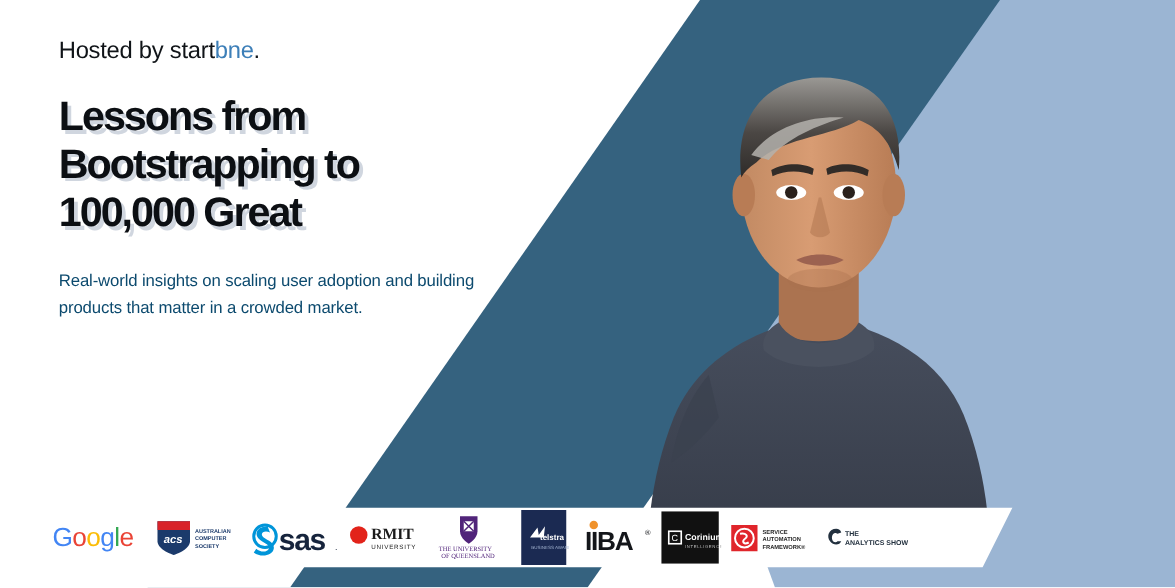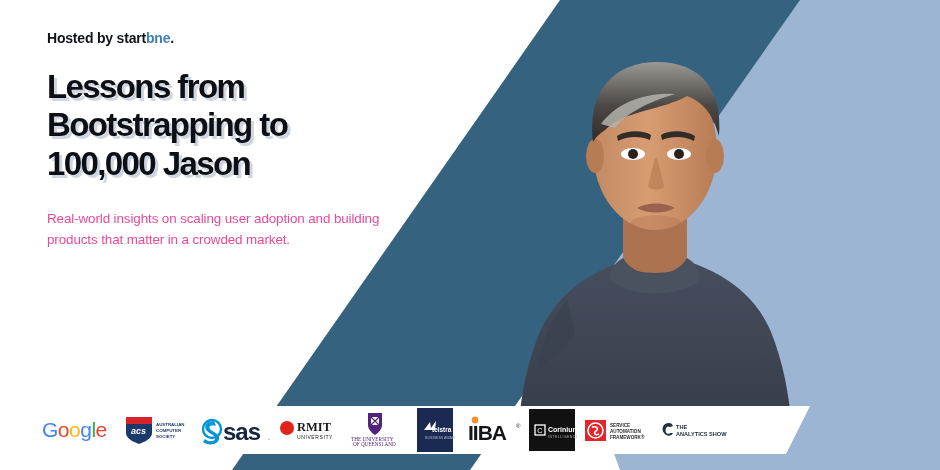--- a/index.html
+++ b/index.html
@@ -26,22 +26,22 @@
 
   
   .text-col {
     position: absolute;
     left: 47px;
     top: 30px;
     width: 420px;
     z-index: 5;
   }
   .hosted {
-    font-size: 14px;
-    font-weight: bold;
+    font-size: 19px;
+    font-weight: normal;
     letter-spacing: -0.2px;
     color: #101418;
     margin: 0 0 22px 0;
     white-space: nowrap;
   }
   .hosted .bne { color: #3d7fb8; }
   .hosted .dot { color: #101418; }
 
   .title {
     font-size: 33px;
@@ -60,21 +60,21 @@
     letter-spacing: -0.9px;
     color: #0c0f13;
     margin: 24px 0 0 0;
     text-shadow: 2px 2px 0 rgba(150,165,185,0.40);
     white-space: nowrap;
   }
 
   .blurb {
     font-size: 13.4px;
     line-height: 1.58;
-    color: #ec4899;
+    color: #0c4a6e;
     margin: 25px 0 0 0;
     width: 350px;
     letter-spacing: -0.1px;
   }
 
   
   .portrait {
     position: absolute;
     left: 505px;
     top: 18px;
@@ -181,21 +181,21 @@
       <ellipse cx="151" cy="206" rx="26" ry="9" fill="#a86f4c" opacity="0.35"></ellipse>
     </g>
   </svg>
 
   <div class="text-col">
     <p class="hosted"><span>Hosted by </span><span>start</span><span class="bne">bne</span><span class="dot">.</span></p>
 
     <h1 class="title">
       <span class="line">Lessons from</span>
       <span class="line">Bootstrapping to</span>
-      <span class="line">100,000 Jason</span>
+      <span class="line">100,000 Great</span>
     </h1>
 
     <p class="blurb">Real-world insights on scaling user adoption and building products that matter in a crowded market.</p>
   </div>
 
   <div class="logo-bar">
     <svg class="logo-bar-bg" viewBox="0 0 940 48" preserveAspectRatio="none">
       <polygon points="0,0 810,0 786,48 0,48" fill="#ffffff"></polygon>
     </svg>
 

